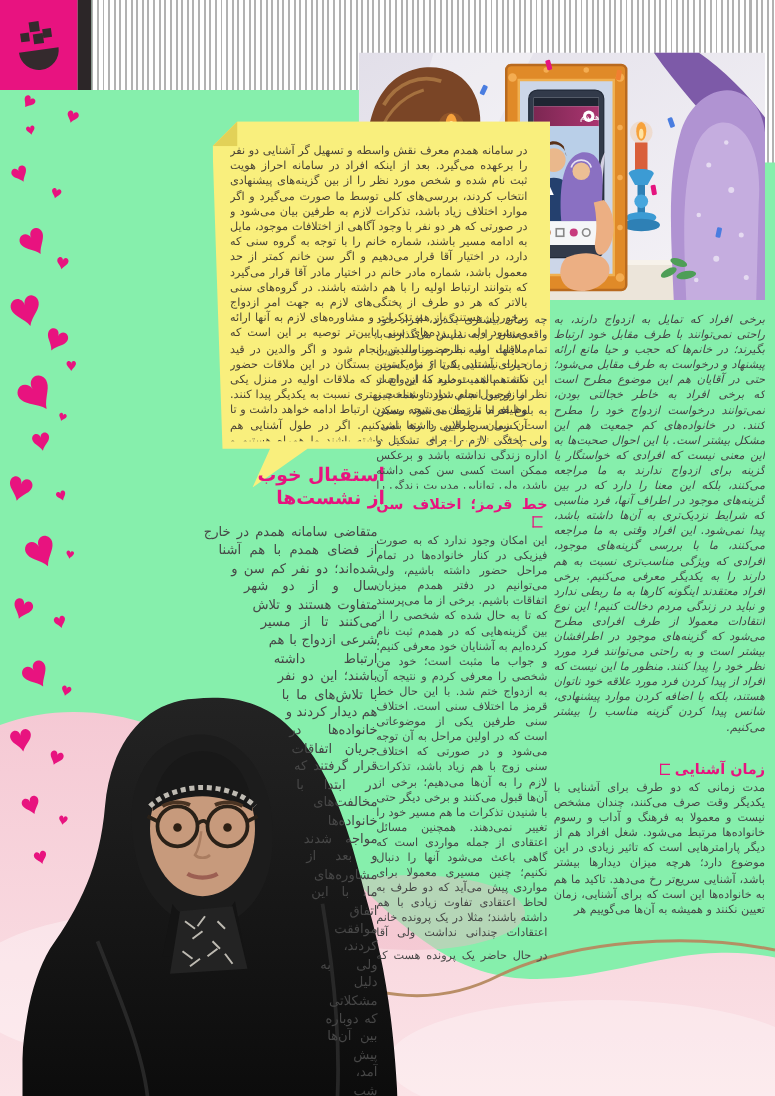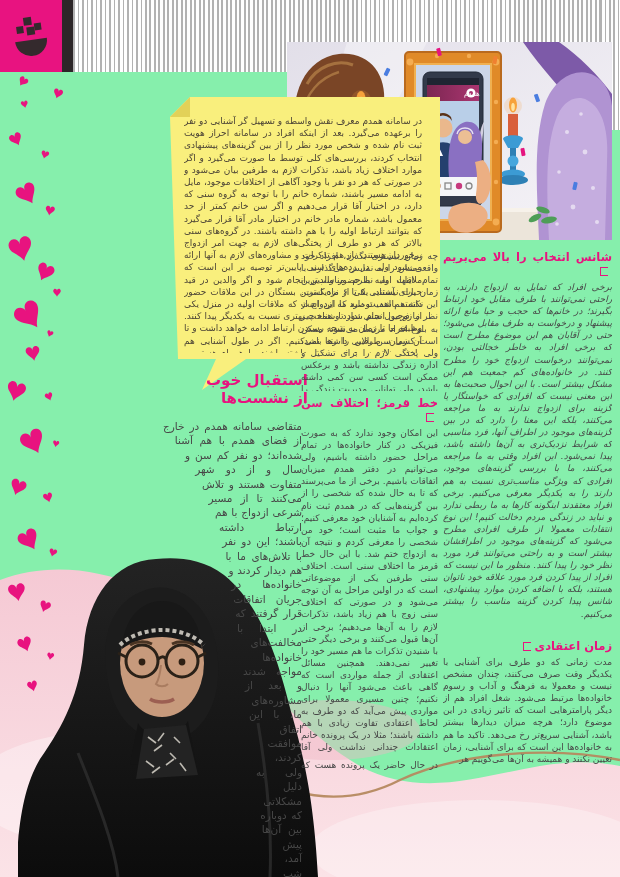--- a/index.html
+++ b/index.html
@@ -292,23 +292,20 @@
   <div class="abs col mid-col">
     <p class="p-lead">چه زمان بیشتری بگذرد، افراد خود واقعی‌شان را به نمایش می‌گذارند با تمام اینها، به نظرم مناسب‌ترین زمان برای آشنایی ۵ تا ۶ ماه است. این نکته هم اهمیت دارد که ازدواج از نظر ما فرمول سنی ندارد و همه چیز به بلوغ افراد مرتبط می‌شود. ممکن است کسی سن بالایی داشته باشد، ولی پختگی لازم را برای تشکیل و اداره زندگی نداشته باشد و برعکس ممکن است کسی سن کمی داشته باشد، ولی توانایی مدیریت زندگی را به بهترین نحو انجام دهد.</p>
     <div class="sec-h">
       <span>خط قرمز؛ اختلاف سن</span><span class="h-ico"></span>
     </div>
     <p class="p-mid2">این امکان وجود ندارد که به صورت فیزیکی در کنار خانواده‌ها در تمام مراحل حضور داشته باشیم، ولی می‌توانیم در دفتر همدم میزبان اتفاقات باشیم. برخی از ما می‌پرسند که تا به حال شده که شخصی را از بین گزینه‌هایی که در همدم ثبت نام کرده‌ایم به آشنایان خود معرفی کنیم؛ و جواب ما مثبت است؛ خود من شخصی را معرفی کردم و نتیجه آن به ازدواج ختم شد. با این حال خط قرمز ما اختلاف سنی است. اختلاف سنی طرفین یکی از موضوعاتی است که در اولین مراحل به آن توجه می‌شود و در صورتی که اختلاف سنی زوج با هم زیاد باشد، تذکرات لازم را به آن‌ها می‌دهیم؛ برخی از آن‌ها قبول می‌کنند و برخی دیگر حتی با شنیدن تذکرات ما هم مسیر خود را تغییر نمی‌دهند. همچنین مسائل اعتقادی از جمله مواردی است که گاهی باعث می‌شود آنها را دنبال نکنیم؛ چنین مسیری معمولا برای مواردی پیش می‌آید که دو طرف به لحاظ اعتقادی تفاوت زیادی با هم داشته باشند؛ مثلا در یک پرونده خانم اعتقادات چندانی نداشت ولی آقا پایبند مسائل مذهبی بود. در این صورت ما تذکر لازم را به طرفین می‌دهیم و از آن‌ها می‌خواهیم تا از ادامه دادن این شرایط خودداری کنند.</p>
     <p class="p-mid3">در حال حاضر یک پرونده هست که دو</p>
   </div>
 
   <div class="abs col right-col">
-    <div class="sec-h" style="margin-top:0">
-      <span>شانس انتخاب را بالا می‌بریم</span><span class="h-ico"></span>
-    </div>
     <p class="p-r1">برخی افراد که تمایل به ازدواج دارند، به راحتی نمی‌توانند با طرف مقابل خود ارتباط بگیرند؛ در خانم‌ها که حجب و حیا مانع ارائه پیشنهاد و درخواست به طرف مقابل می‌شود؛ حتی در آقایان هم این موضوع مطرح است که برخی افراد به خاطر خجالتی بودن، نمی‌توانند درخواست ازدواج خود را مطرح کنند. در خانواده‌های کم جمعیت هم این مشکل بیشتر است. با این احوال صحبت‌ها به این معنی نیست که افرادی که خواستگار یا گزینه برای ازدواج ندارند به ما مراجعه می‌کنند، بلکه این معنا را دارد که در بین گزینه‌های موجود در اطراف آنها، فرد مناسبی که شرایط نزدیک‌تری به آن‌ها داشته باشد، پیدا نمی‌شود. این افراد وقتی به ما مراجعه می‌کنند، ما با بررسی گزینه‌های موجود، افرادی که ویژگی مناسب‌تری نسبت به هم دارند را به یکدیگر معرفی می‌کنیم. برخی افراد معتقدند اینگونه کارها به ما ربطی ندارد و نباید در زندگی مردم دخالت کنیم! این نوع انتقادات معمولا از طرف افرادی مطرح می‌شود که گزینه‌های موجود در اطرافشان بیشتر است و به راحتی می‌توانند فرد مورد نظر خود را پیدا کنند. منظور ما این نیست که افراد از پیدا کردن فرد مورد علاقه خود ناتوان هستند، بلکه با اضافه کردن موارد پیشنهادی، شانس پیدا کردن گزینه مناسب را بیشتر می‌کنیم.</p>
     <div class="sec-h">
-      <span>زمان اعتقادی</span><span class="h-ico"></span>
+      <span>زمان آشنایی</span><span class="h-ico"></span>
     </div>
     <p class="p-r2">مدت زمانی که دو طرف برای آشنایی با یکدیگر وقت صرف می‌کنند، چندان مشخص نیست و معمولا به فرهنگ و آداب و رسوم خانواده‌ها مرتبط می‌شود. شغل افراد هم از دیگر پارامترهایی است که تاثیر زیادی در این موضوع دارد؛ هرچه میزان دیدارها بیشتر باشد، آشنایی سریع‌تر رخ می‌دهد. تاکید ما هم به خانواده‌ها این است که برای آشنایی، زمان تعیین نکنند و همیشه به آن‌ها می‌گوییم هر</p>
   </div>
 
 </div>
 
 </body></html>

